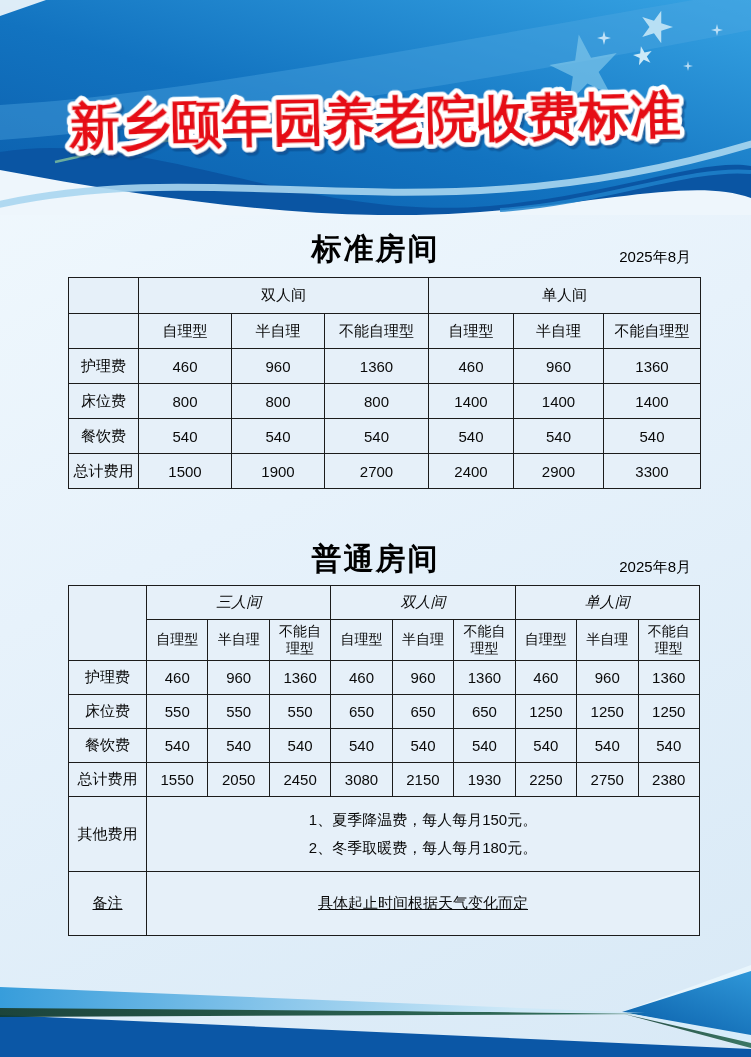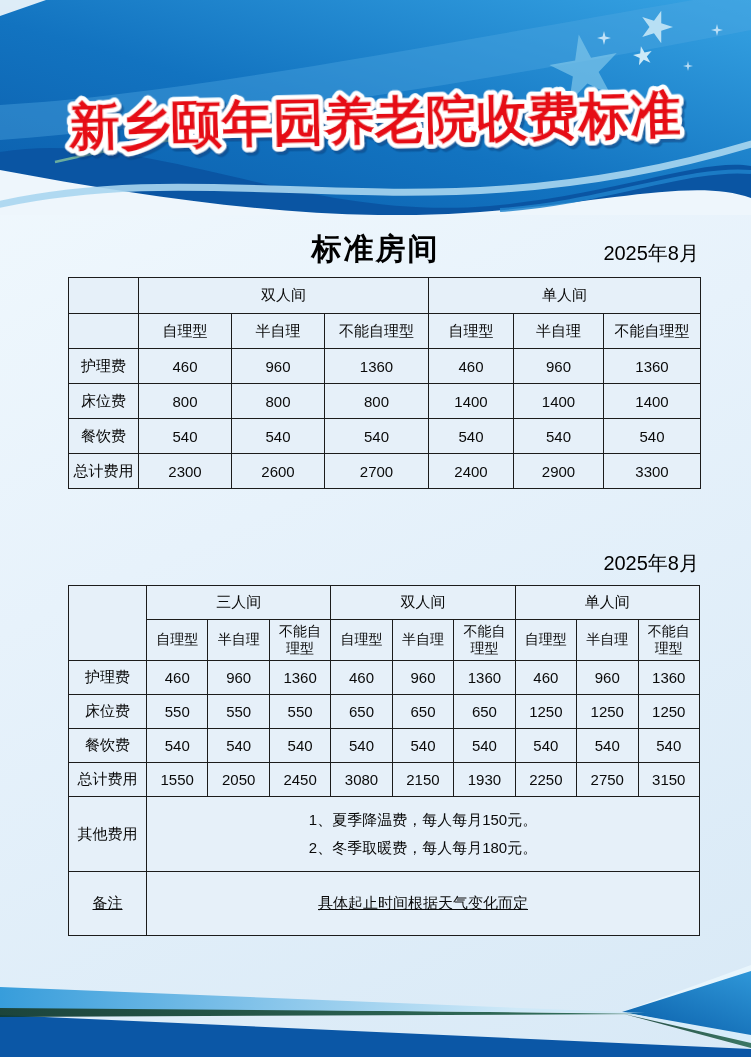--- a/index.html
+++ b/index.html
@@ -17,37 +17,37 @@
     font-weight:bold; font-size:51px;
     fill:#e60f15; stroke:#ffffff; stroke-width:9px;
     paint-order:stroke; stroke-linejoin:round;
   }
   .sec-head { position:absolute; left:0; width:751px; text-align:center; height:42px; }
   .sec-head h2 {
     display:inline-block; font-size:30px; font-weight:bold; color:#000;
     letter-spacing:2px; line-height:42px;
   }
   .sec-head .date {
-    position:absolute; right:52px; bottom:3px; font-size:20px; color:#000;
+    position:absolute; right:60px; bottom:3px; font-size:15px; color:#000;
   }
   table.t {
     position:absolute; left:68px; width:632px;
     border-collapse:collapse; table-layout:fixed;
   }
   table.t td {
     border:1.5px solid #1c1c1c; background:#e6f0f9;
     text-align:center; vertical-align:middle;
     font-size:15px; color:#0a0a0a; padding:0;
   }
   .t1 { top:277px; }
   .t1 .rg td { height:36px; }
   .t1 .rl td { height:35px; }
   .t1 .rd td { height:35px; }
   .t2 { top:585px; }
-  .t2 .rg td { height:34px; }
+  .t2 .rg td { height:34px;font-style:italic; }
   .t2 .rl td { height:41px; font-size:14px; }
   .t2 .rd td { height:34px; }
   .t2 .ro td { height:75px; }
   .t2 .rr td { height:64px;text-decoration:underline; }
   td.diag {
     background-image:linear-gradient(to bottom right,
       transparent calc(50% - 0.9px), #1c1c1c calc(50% - 0.9px),
       #1c1c1c calc(50% + 0.9px), transparent calc(50% + 0.9px));
   }
   .lvl-nw { display:inline-block; max-width:3em; line-height:1.25; }
@@ -148,31 +148,32 @@
       <td>餐饮费</td>
       <td>540</td>
       <td>540</td>
       <td>540</td>
       <td>540</td>
       <td>540</td>
       <td>540</td>
     </tr>
     <tr class="rd">
       <td>总计费用</td>
-      <td>2300</td>
-      <td>2600</td>
+      <td>1500</td>
+      <td>1900</td>
       <td>2700</td>
       <td>2400</td>
       <td>2900</td>
       <td>3300</td>
     </tr>
   </tbody>
     </table>
 
   <div class="sec-head" style="top:538px;">
+    <h2>普通房间</h2>
     <span class="date">2025年8月</span>
   </div>
 
   <table class="t t2">
     <colgroup>
       <col style="width:78px">
       <col>
         <col>
         <col>
         <col>
@@ -239,21 +240,21 @@
     <tr class="rd">
       <td>总计费用</td>
       <td>1550</td>
       <td>2050</td>
       <td>2450</td>
       <td>3080</td>
       <td>2150</td>
       <td>1930</td>
       <td>2250</td>
       <td>2750</td>
-      <td>3150</td>
+      <td>2380</td>
     </tr>
     <tr class="ro">
       <td>其他费用</td>
       <td colspan="9" class="big-cell">
         <div class="fee-line">1、夏季降温费，每人每月150元。</div>
         <div class="fee-line">2、冬季取暖费，每人每月180元。</div>
       </td>
     </tr>
     <tr class="rr">
       <td>备注</td>

